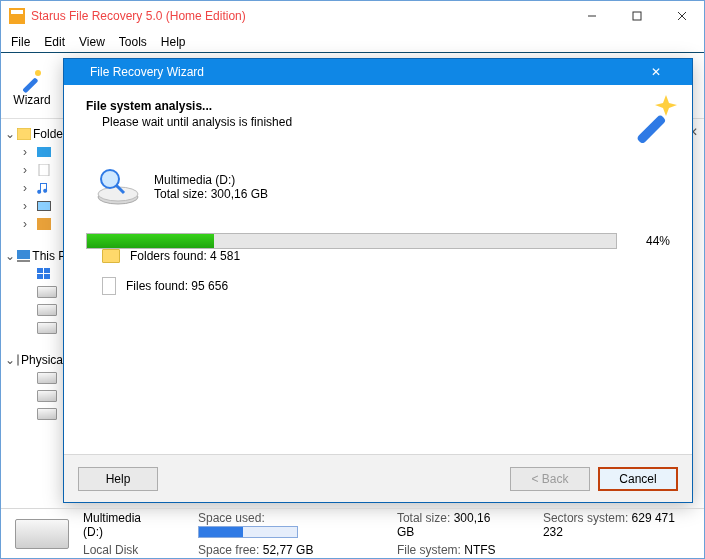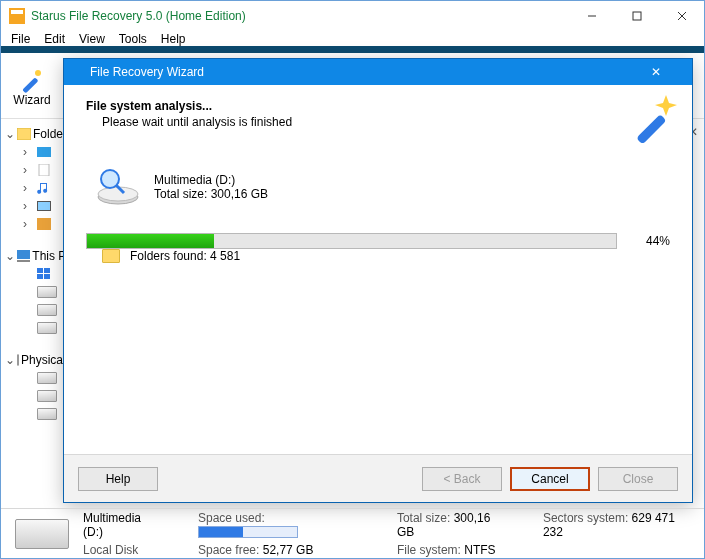--- a/index.html
+++ b/index.html
@@ -1,22 +1,22 @@
 <!DOCTYPE html>
 <html><head>
 <meta charset="utf-8">
 <style>
   * { box-sizing: border-box; margin: 0; padding: 0; font-family: "Segoe UI", Tahoma, sans-serif; font-size: 12px; }
   body { background: #fff; width: 705px; height: 559px; overflow: hidden; border: 1px solid #6aa0d8; position: relative; }
   .titlebar { height: 30px; display: flex; align-items: center; padding-left: 8px; background: #fff; }
   .titlebar .app-icon { width: 16px; height: 16px; margin-right: 6px; }
-  .titlebar .title { color: #15803d; flex: 1; }
+  .titlebar .title { color: #ef4444; flex: 1; }
   .winbtns { display: flex; height: 30px; }
   .winbtn { width: 45px; display:flex; align-items:center; justify-content:center; color:#555; }
-  .menubar { height: 22px; display:flex; gap: 14px; padding: 0 10px; align-items: center; color:#000; border-bottom: 7px solid #0c4a6e; }
+  .menubar { height: 22px; display:flex; gap: 14px; padding: 0 10px; align-items: center; color:#000; border-bottom: 1px solid #0c4a6e; }
   .menubar span { cursor: default; }
   .toolbar { height: 66px; display:flex; align-items:center; padding-left: 6px; border-bottom: 1px solid #e0e0e0; }
   .wizard-btn { display:flex; flex-direction:column; align-items:center; width: 50px; }
   .wizard-btn .wand { width:28px; height:28px; }
   .nav-arrows { display:flex; gap: 12px; margin-left: 8px; margin-top: 36px; color:#888; }
   .tree { position:absolute; left: 4px; top: 124px; width: 70px; font-size: 12px; color:#000; }
   .tree-row { display:flex; align-items:center; height: 18px; gap: 2px; overflow:hidden; white-space:nowrap; }
   .chev { width:10px; display:inline-block; color:#555; }
   .tree .sub { padding-left: 18px; display:flex; align-items:center; height:18px; gap:4px; }
   .drive-icon { width:20px; height:12px; background:linear-gradient(#f7f7f7,#cfcfcf); border:1px solid #999; border-radius:1px; }
@@ -224,28 +224,31 @@
       <div class="progress">
         <div class="progress-fill" style="width: 24%;"></div>
       </div>
       <span>44%</span>
     </div>
     <div class="found-block">
       <div class="found-row">
         <div class="folder-icon"></div>
         <span>Folders found: 4 581</span>
       </div>
+      <div class="found-row">
+        <div class="file-icon"></div>
+        <span>Files found: 95 656</span>
+      </div>
     </div>
   </div>
   <div class="modal-footer">
     <div class="btn">Help</div>
     <div class="spacer"></div>
     <div class="btn disabled">&lt; Back</div>
     <div class="btn primary">Cancel</div>
-    <div class="btn disabled">Close</div>
   </div>
 </div>
 
 <div class="statusbar">
   <div class="big-drive"></div>
   <div class="status-cols">
     <div class="status-col">
       <span>Multimedia (D:)</span>
       <span class="label">Local Disk</span>
     </div>

